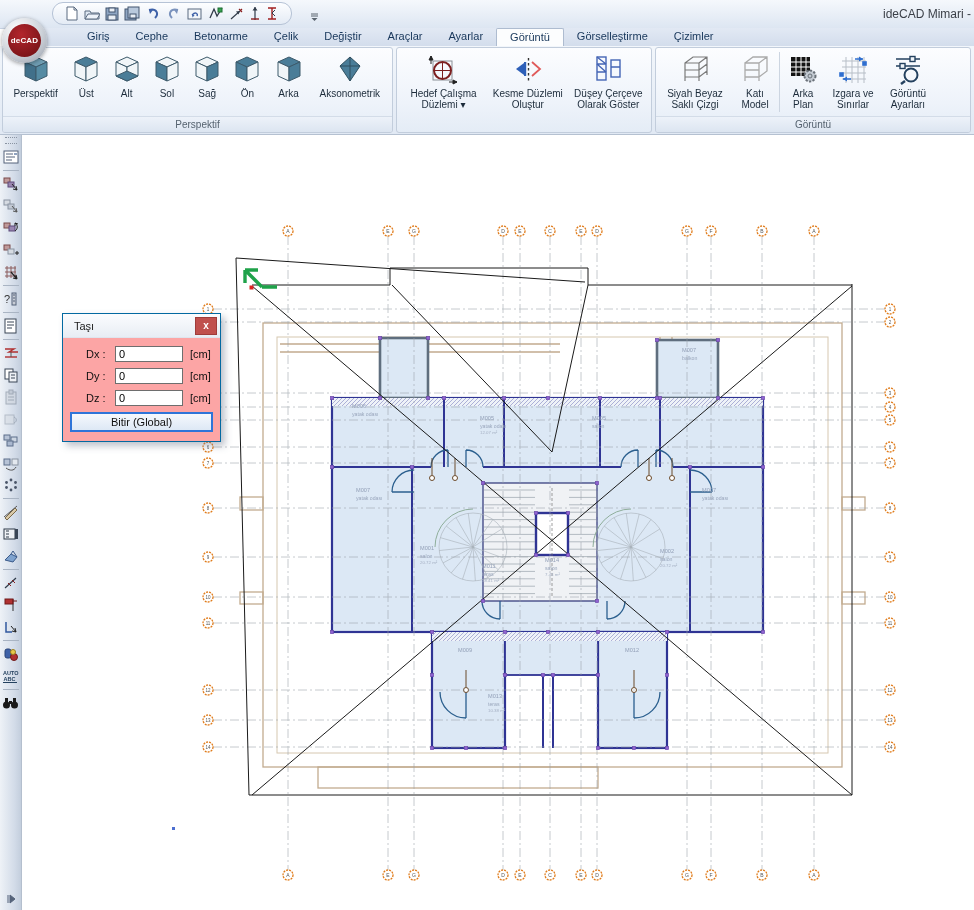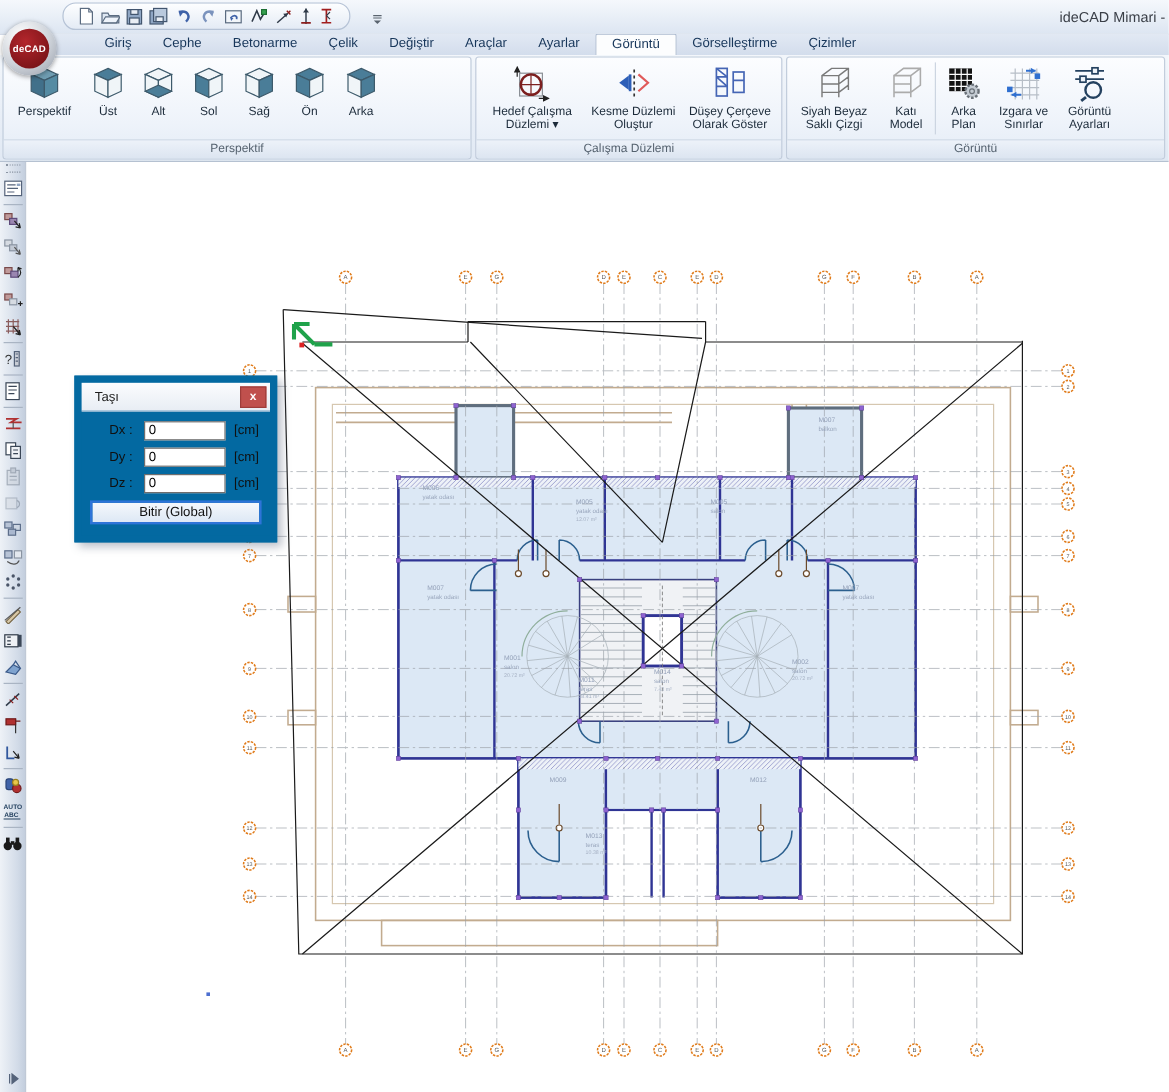--- a/index.html
+++ b/index.html
@@ -42,22 +42,22 @@
     background:linear-gradient(90deg,#eef2f7,#d2dbe8 70%,#c3cedd);border-right:1px solid #b4bfce;
     display:flex;flex-direction:column;align-items:center;padding-top:2px;}
   .lt-grip{width:12px;height:5px;border-top:1px dotted #8a94a2;border-bottom:1px dotted #8a94a2;margin-bottom:2px;}
   .lt-icon{width:18px;height:18px;margin:2px 0;display:flex;align-items:center;justify-content:center;}
   .lt-sep{width:16px;height:1px;background:#a9b4c3;margin:2px 0;}
   .lt-expand{margin-top:auto;margin-bottom:2px;}
   
   .canvas{position:absolute;left:22px;top:135px;width:952px;height:775px;background:#ffffff;}
   .canvas svg{position:absolute;left:0;top:0;}
   
-  .dialog{position:absolute;left:40px;top:178px;width:157px;background:#0369a1;
-    border:6px solid #0369a1;box-shadow:4px 4px 7px rgba(110,120,140,.45);z-index:20;}
+  .dialog{position:absolute;left:40px;top:178px;width:157px;background:#fca5a5;
+    border:1px solid #0369a1;box-shadow:4px 4px 7px rgba(110,120,140,.45);z-index:20;}
   .dlg-title{height:23px;background:linear-gradient(#fbfcfe,#e8edf4);display:flex;
     align-items:center;padding-left:11px;font-size:11px;color:#1d1d1d;border-bottom:1px solid #dfe5ee;}
   .dlg-close{margin-left:auto;width:20px;height:16px;background:#c0504d;border:1px solid #9e3c3a;
     color:#fff;font-size:10px;font-weight:bold;display:flex;align-items:center;justify-content:center;
     margin-right:3px;}
   .dlg-body{padding:8px 7px 9px;}
   .dlg-row{display:flex;align-items:center;margin-bottom:6px;font-size:11px;color:#101010;}
   .dlg-row label{width:29px;padding-left:16px;}
   .dlg-row input{width:60px;height:14px;border:1px solid #6e6e6e;font-size:11px;
     font-family:"Liberation Sans",sans-serif;padding:0 3px;margin-right:7px;background:#fff;}
@@ -249,20 +249,29 @@
             <svg width="34" height="30">
               <g stroke="#3d5a6b">
                 <polygon points="17,3 28,8 17,13 6,8" fill="#4a7d98"></polygon>
                 <polygon points="6,8 17,13 17,27 6,22" fill="#f0f5f8"></polygon>
                 <polygon points="17,13 28,8 28,22 17,27" fill="#4a7d98"></polygon>
               </g>
             </svg>
           </span>
         <span>Arka</span>
       </div>
+      <div class="rbtn" style="width:78px">
+        <span class="ric">
+            <svg width="26" height="30">
+              <polygon points="13,3 23,12 13,27 3,12" fill="#4a7d98" stroke="#2f4f5f"></polygon>
+              <path d="M13,3 V27 M3,12 H23" stroke="#2f4f5f" fill="none"></path>
+            </svg>
+          </span>
+        <span>Aksonometrik</span>
+      </div>
     </div>
     <div class="rg-footer">Perspektif</div>
   </div>
 
   <div class="rgroup" style="width:254px">
     <div class="rg-buttons">
       <div class="rbtn" style="width:88px">
         <span class="ric">
             <svg width="32" height="32">
               <rect x="6" y="8" width="19" height="19" fill="none" stroke="#8a8f96"></rect>
@@ -295,21 +304,20 @@
                 <path d="M5,11 h9 M5,19 h9 M5,4 l9,7 M5,11 l9,8"></path>
                 <rect x="19" y="7" width="9" height="17"></rect>
                 <path d="M19,14 h9"></path>
               </g>
             </svg>
           </span>
         <span>Düşey Çerçeve</span>
         <span>Olarak Göster</span>
       </div>
     </div>
-    <div class="rg-footer">Çalışma Düzlemi</div>
   </div>
 
   <div class="rgroup" style="width:314px">
     <div class="rg-buttons">
       <div class="rbtn" style="width:68px">
         <span class="ric">
             <svg width="30" height="32">
               <g stroke="#7a7a7a" stroke-width="1.2" fill="none">
                 <path d="M5,10 L13,4 L27,4 L27,18 L19,24 M5,10 L19,10 L19,24 L5,24 z M19,10 L27,4 M5,17 h14 M19,17 l8,-6 M5,24 v4 M19,24 v4 M27,18 v4"></path>
               </g>

